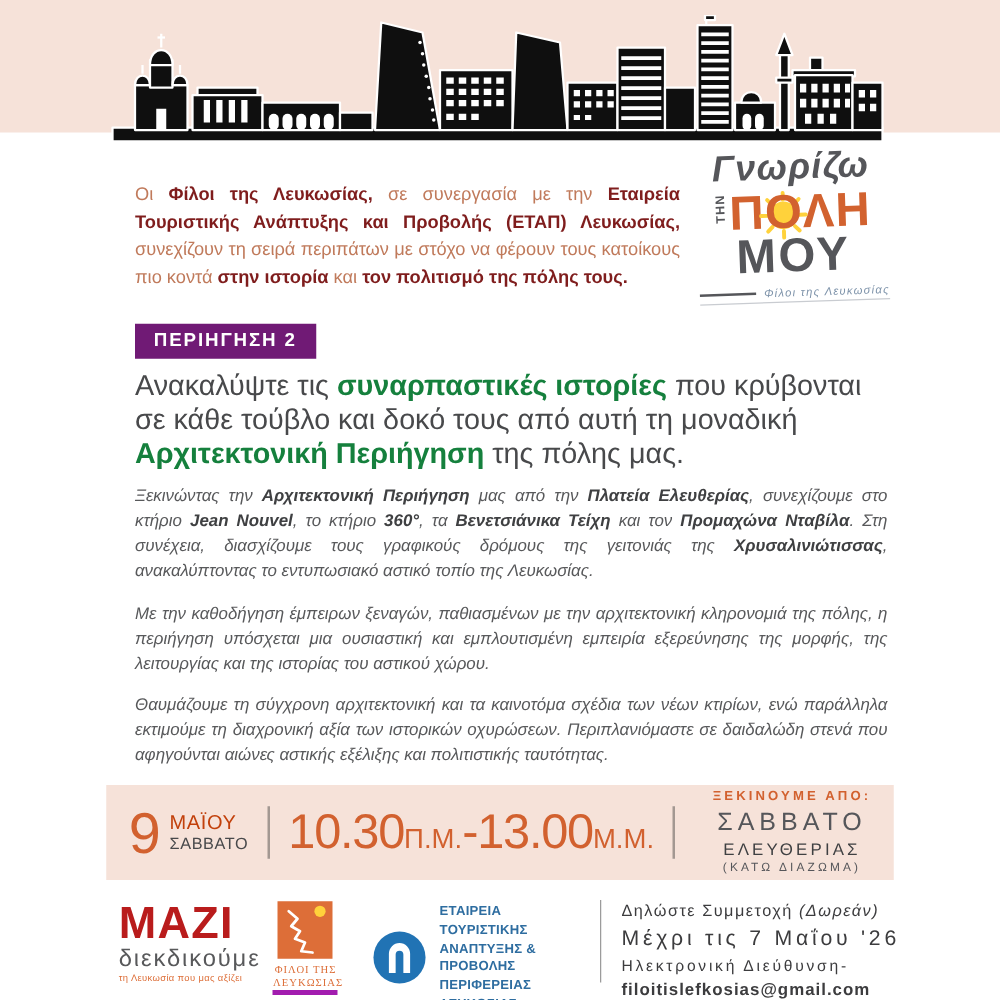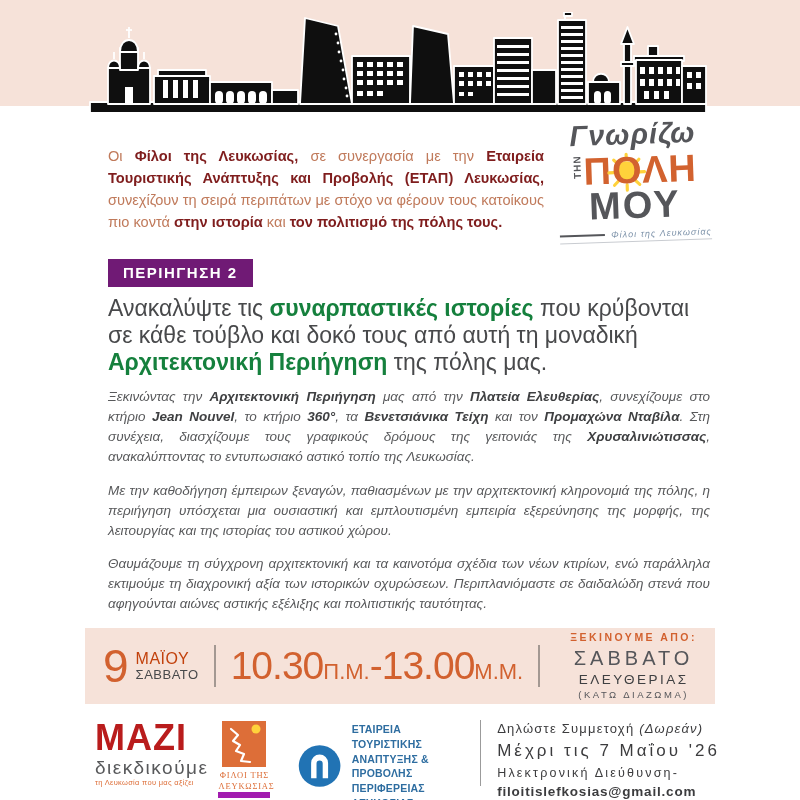--- a/index.html
+++ b/index.html
@@ -62,21 +62,21 @@
 
   
   .footer{display:flex;align-items:flex-start;margin:16px 0 0 95px;width:625px;}
   .mazi{line-height:1;}
   .mazi-title{font-size:36px;font-weight:bold;color:#b91c1c;letter-spacing:1px;}
   .mazi-sub{font-size:19px;color:#58595b;letter-spacing:1.5px;margin-top:2px;}
   .mazi-tag{font-size:7.5px;color:#dd6e38;margin-top:2px;letter-spacing:.3px;}
   .filoi{margin-left:10px;width:52px;text-align:center;}
   .filoi svg{display:block;margin:0 auto;}
   .filoi-text{margin-top:2px;font-family:"Liberation Serif",serif;color:#dd6e38;font-size:8.5px;
-              letter-spacing:.8px;line-height:1.25;border-bottom:6px solid #a21caf;padding-bottom:1px;}
+              letter-spacing:.8px;line-height:1.25;border-bottom:4px solid #a21caf;padding-bottom:1px;}
   .etap{display:flex;align-items:center;margin-left:28px;margin-top:2px;}
   .etap-text{margin-left:10px;color:#2e6da0;font-size:10.5px;font-weight:bold;line-height:1.4;letter-spacing:.2px;}
   .fdiv{width:1px;background:#9b9b9b;height:66px;margin:0 16px 0 20px;}
   .register{line-height:1.45;color:#3c3c3e;white-space:nowrap;}
   .reg1{font-size:13px;letter-spacing:1.2px;}
   .reg2{font-size:17px;font-weight:normal;letter-spacing:3px;}
   .reg3{font-size:12.5px;letter-spacing:2.2px;}
   .reg4{font-size:13.5px;font-weight:bold;letter-spacing:.8px;}
 </style>
 </head>

